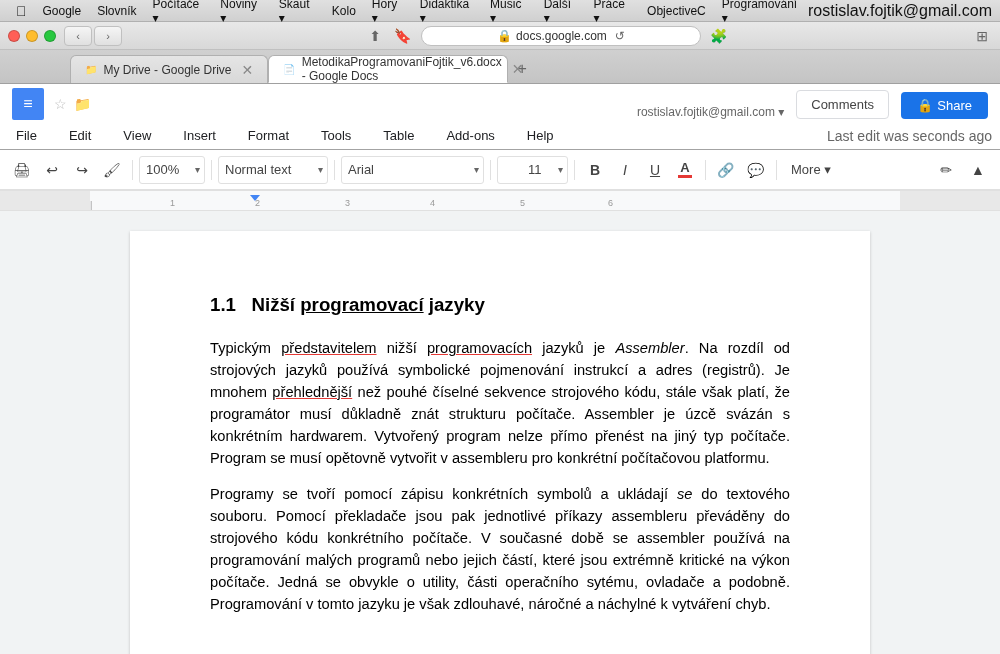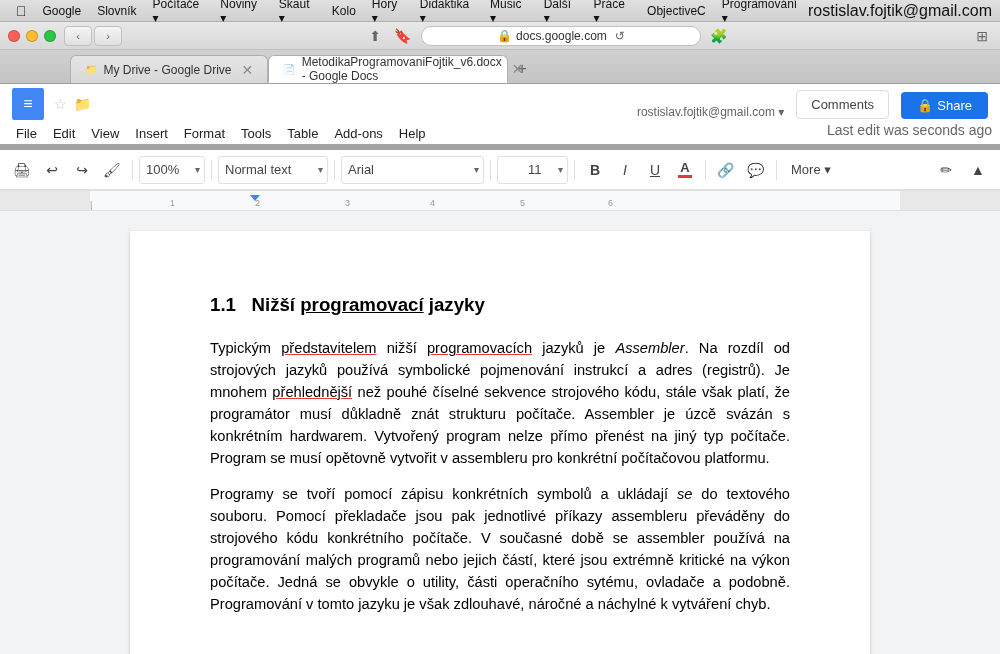--- a/index.html
+++ b/index.html
@@ -75,26 +75,27 @@
     .doc-title { font-size: 16px; color: #202124; font-weight: 400; }
     .doc-star { color: #bdbdbd; font-size: 14px; cursor: pointer; margin-left: 2px; }
     .doc-folder { color: #bdbdbd; font-size: 14px; cursor: pointer; }
     .header-right { margin-left: auto; display: flex; align-items: flex-end; gap: 12px; }
     .comments-btn { padding: 6px 14px; background: white; border: 1px solid #dadce0; border-radius: 4px; font-size: 13px; color: #444; cursor: pointer; }
     .share-btn { padding: 6px 16px; background: #1a73e8; border: none; border-radius: 4px; font-size: 13px; color: white; cursor: pointer; display: flex; align-items: center; gap: 4px; }
 
     
     .menubar {
       display: flex;
+      align-items: center;
       padding: 0 8px;
-      gap: 0;
+      gap: 16px;
       font-size: 13px;
       color: #202124;
       height: 28px;
-      border-bottom: 6px solid #a3a3a3;
+      border-bottom: 1px solid #a3a3a3;
     }
     .menu-item { padding: 4px 8px; cursor: pointer; border-radius: 4px; }
     .last-edit { margin-left: auto; color: #666; font-size: 14px; }
 
     
     .toolbar {
       display: flex;
       align-items: center;
       padding: 4px 8px;
       gap: 4px;

